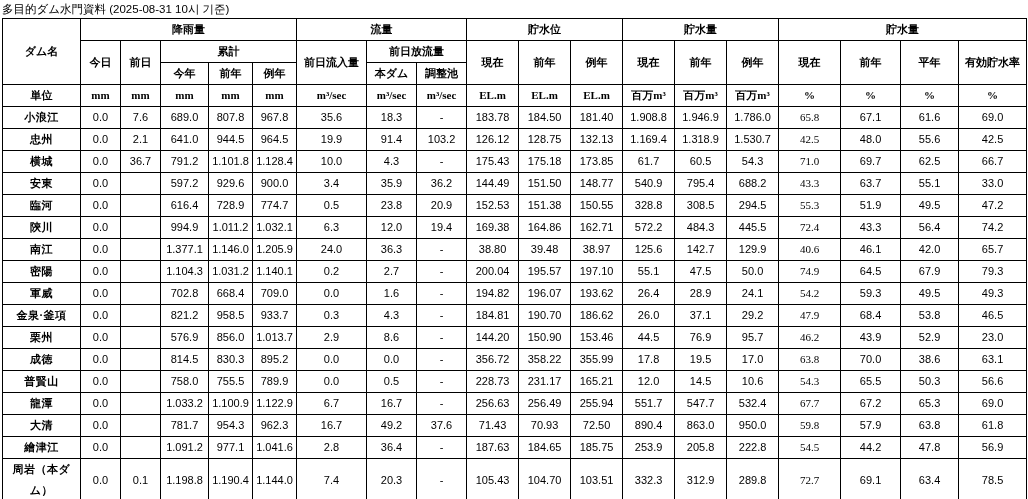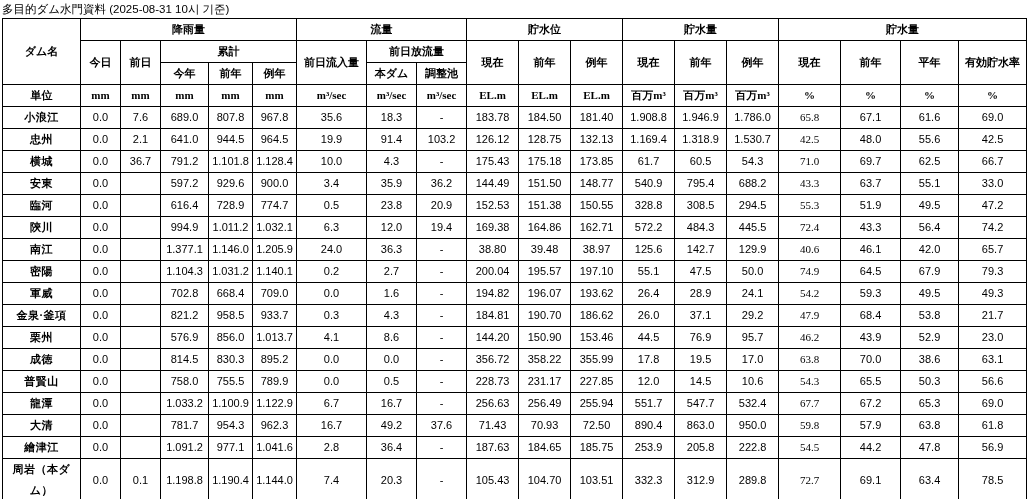--- a/index.html
+++ b/index.html
@@ -325,30 +325,30 @@
           <td class="num">-</td>
           <td class="num">184.81</td>
           <td class="num">190.70</td>
           <td class="num">186.62</td>
           <td class="num">26.0</td>
           <td class="num">37.1</td>
           <td class="num">29.2</td>
           <td class="hl">47.9</td>
           <td class="num">68.4</td>
           <td class="num">53.8</td>
-          <td class="num">21.7</td>
+          <td class="num">46.5</td>
         </tr>
         <tr>
           <td class="name">栗州</td>
           <td class="num">0.0</td>
           <td class="num"></td>
           <td class="num">576.9</td>
           <td class="num">856.0</td>
           <td class="num">1.013.7</td>
-          <td class="num">4.1</td>
+          <td class="num">2.9</td>
           <td class="num">8.6</td>
           <td class="num">-</td>
           <td class="num">144.20</td>
           <td class="num">150.90</td>
           <td class="num">153.46</td>
           <td class="num">44.5</td>
           <td class="num">76.9</td>
           <td class="num">95.7</td>
           <td class="hl">46.2</td>
           <td class="num">43.9</td>
@@ -381,21 +381,21 @@
           <td class="num">0.0</td>
           <td class="num"></td>
           <td class="num">758.0</td>
           <td class="num">755.5</td>
           <td class="num">789.9</td>
           <td class="num">0.0</td>
           <td class="num">0.5</td>
           <td class="num">-</td>
           <td class="num">228.73</td>
           <td class="num">231.17</td>
-          <td class="num">227.85</td>
+          <td class="num">165.21</td>
           <td class="num">12.0</td>
           <td class="num">14.5</td>
           <td class="num">10.6</td>
           <td class="hl">54.3</td>
           <td class="num">65.5</td>
           <td class="num">50.3</td>
           <td class="num">56.6</td>
         </tr>
         <tr>
           <td class="name">龍潭</td>

